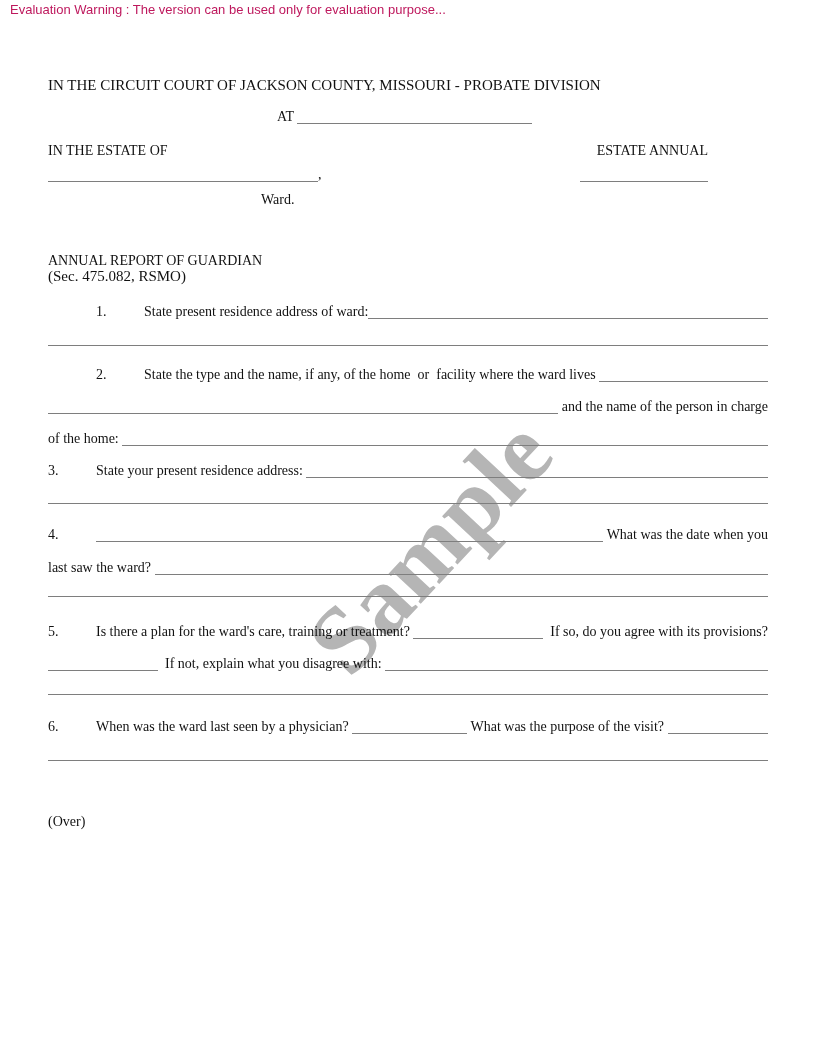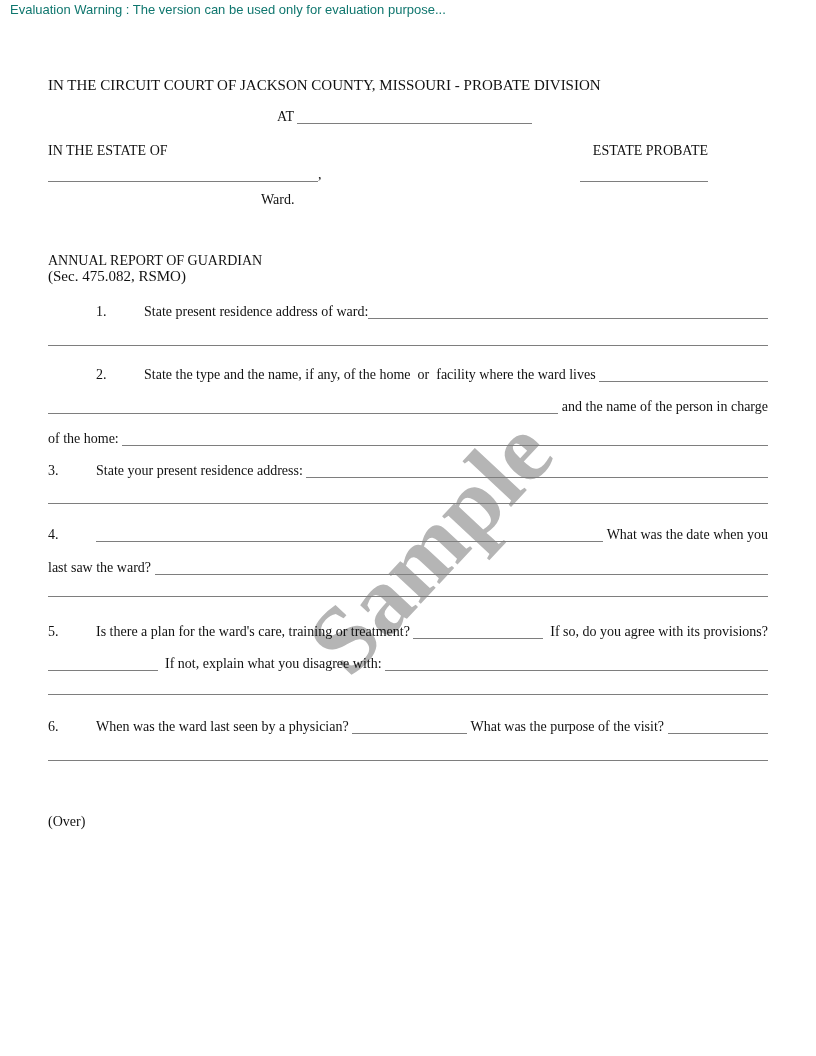--- a/index.html
+++ b/index.html
@@ -15,21 +15,21 @@
     overflow: hidden;
     font-family: "Liberation Serif", serif;
     color: #111111;
   }
   .warning {
     position: absolute;
     top: 2px;
     left: 10px;
     font-family: "Liberation Sans", sans-serif;
     font-size: 13px;
-    color: #0f766e;
+    color: #be185d;
     z-index: 2;
     white-space: pre;
   }
   .watermark {
     position: absolute;
     top: 492px;
     left: 225px;
     width: 410px;
     height: 110px;
     line-height: 110px;
@@ -86,21 +86,21 @@
   <div class="row center court" style="top:75px">IN THE CIRCUIT COURT OF JACKSON COUNTY, MISSOURI - PROBATE DIVISION</div>
 
   <div class="row frow" style="top:106px;padding-left:229px">
     <span class="seg">AT </span>
     <span class="fill" style="width:235px"></span>
   </div>
 
   <div class="row frow" style="top:140px">
     <span class="seg">IN THE ESTATE OF</span>
     <span class="sp"></span>
-    <span class="seg" style="margin-right:60px">ESTATE PROBATE</span>
+    <span class="seg" style="margin-right:60px">ESTATE ANNUAL</span>
   </div>
 
   <div class="row frow" style="top:164px">
     <span class="fill" style="width:270px"></span>
     <span class="seg">,</span>
     <span class="sp"></span>
     <span class="fill" style="width:128px;margin-right:60px"></span>
   </div>
 
   <div class="row" style="top:189px;padding-left:213px">Ward.</div>

